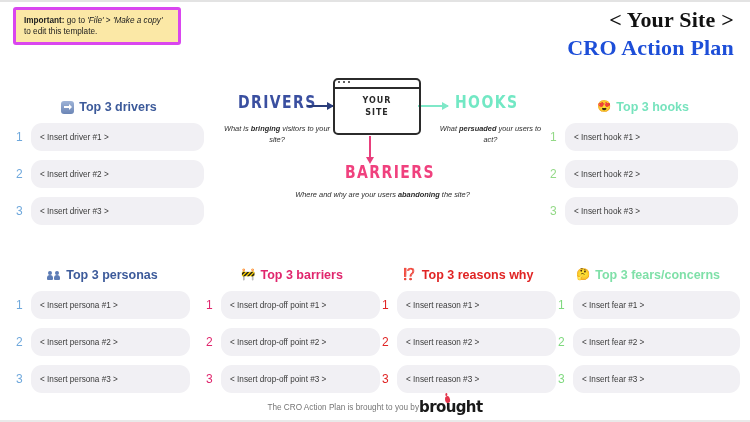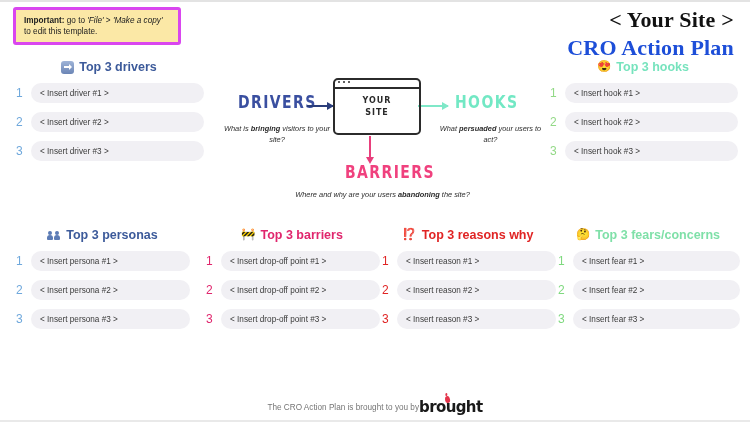--- a/index.html
+++ b/index.html
@@ -64,20 +64,21 @@
   .section { position: absolute; }
   .sec-head {
     display: flex;
     align-items: center;
     justify-content: center;
     gap: 5px;
     font-size: 12.5px;
     font-weight: bold;
     margin-bottom: 9px;
     white-space: nowrap;
+    margin-top: 40px;
   }
   .sec-head .emoji { font-size: 11.5px; line-height: 1; }
 
   .row {
     display: flex;
     align-items: stretch;
     margin-bottom: 9px;
   }
   .row .num {
     width: 17px;
@@ -91,21 +92,21 @@
   }
   .row .box {
     flex: 1;
     background: #f1f0f4;
     border-radius: 11px;
     font-size: 8.2px;
     color: #3a3a3a;
     display: flex;
     align-items: center;
     padding: 0 9px;
-    height: 20px;
+    height: 28px;
   }
 
   
   #sec-drivers  { left: 14px;  top: 60px;  width: 190px; }
   #sec-hooks    { left: 548px; top: 60px;  width: 190px; }
 
   #sec-personas { left: 14px;  top: 228px; width: 176px; }
   #sec-barriers { left: 204px; top: 228px; width: 176px; }
   #sec-reasons  { left: 380px; top: 228px; width: 176px; }
   #sec-fears    { left: 556px; top: 228px; width: 184px; }

